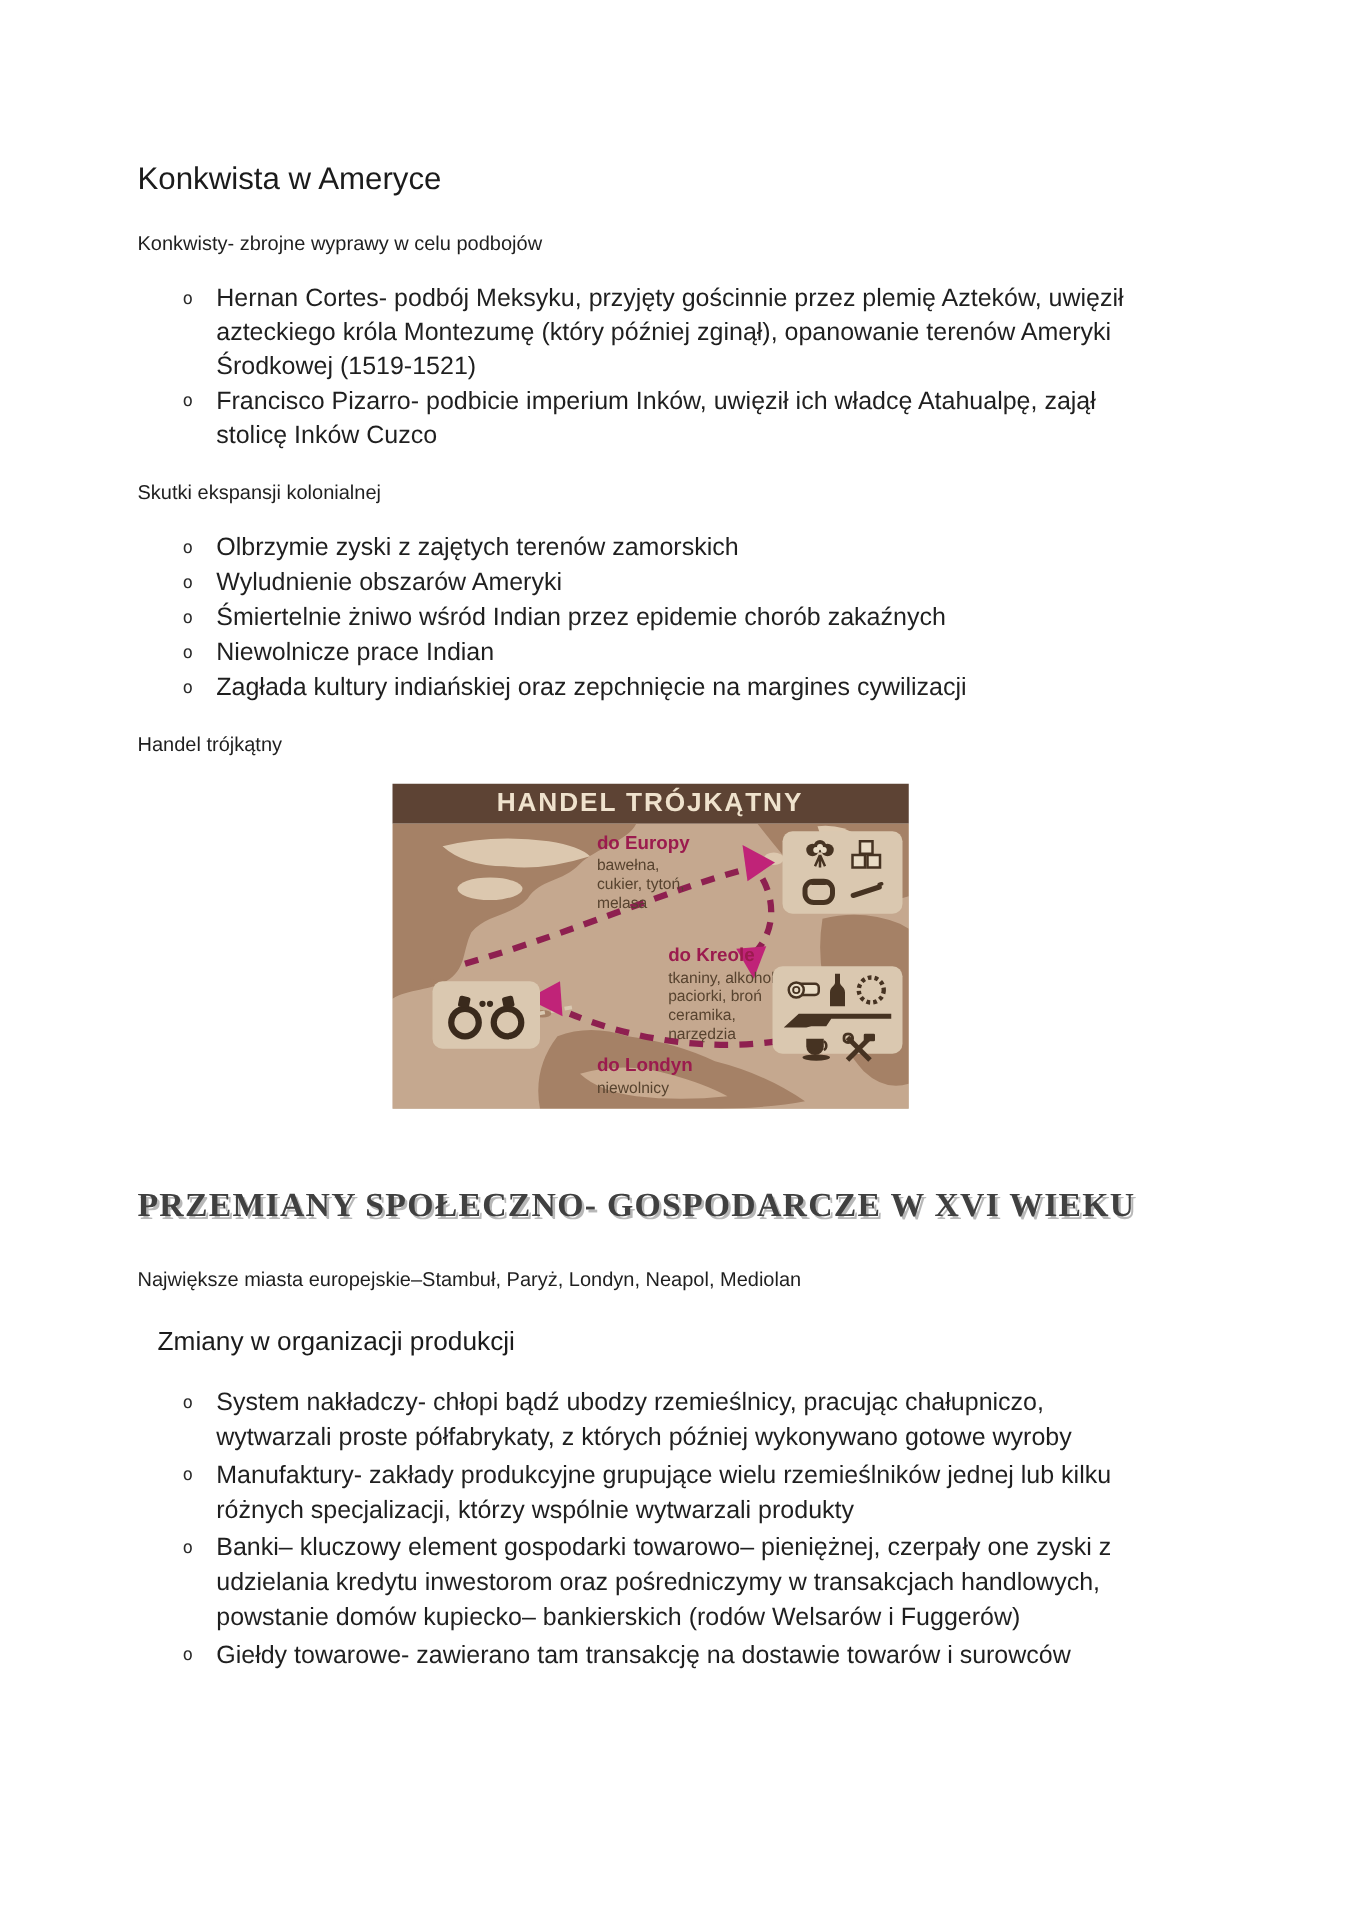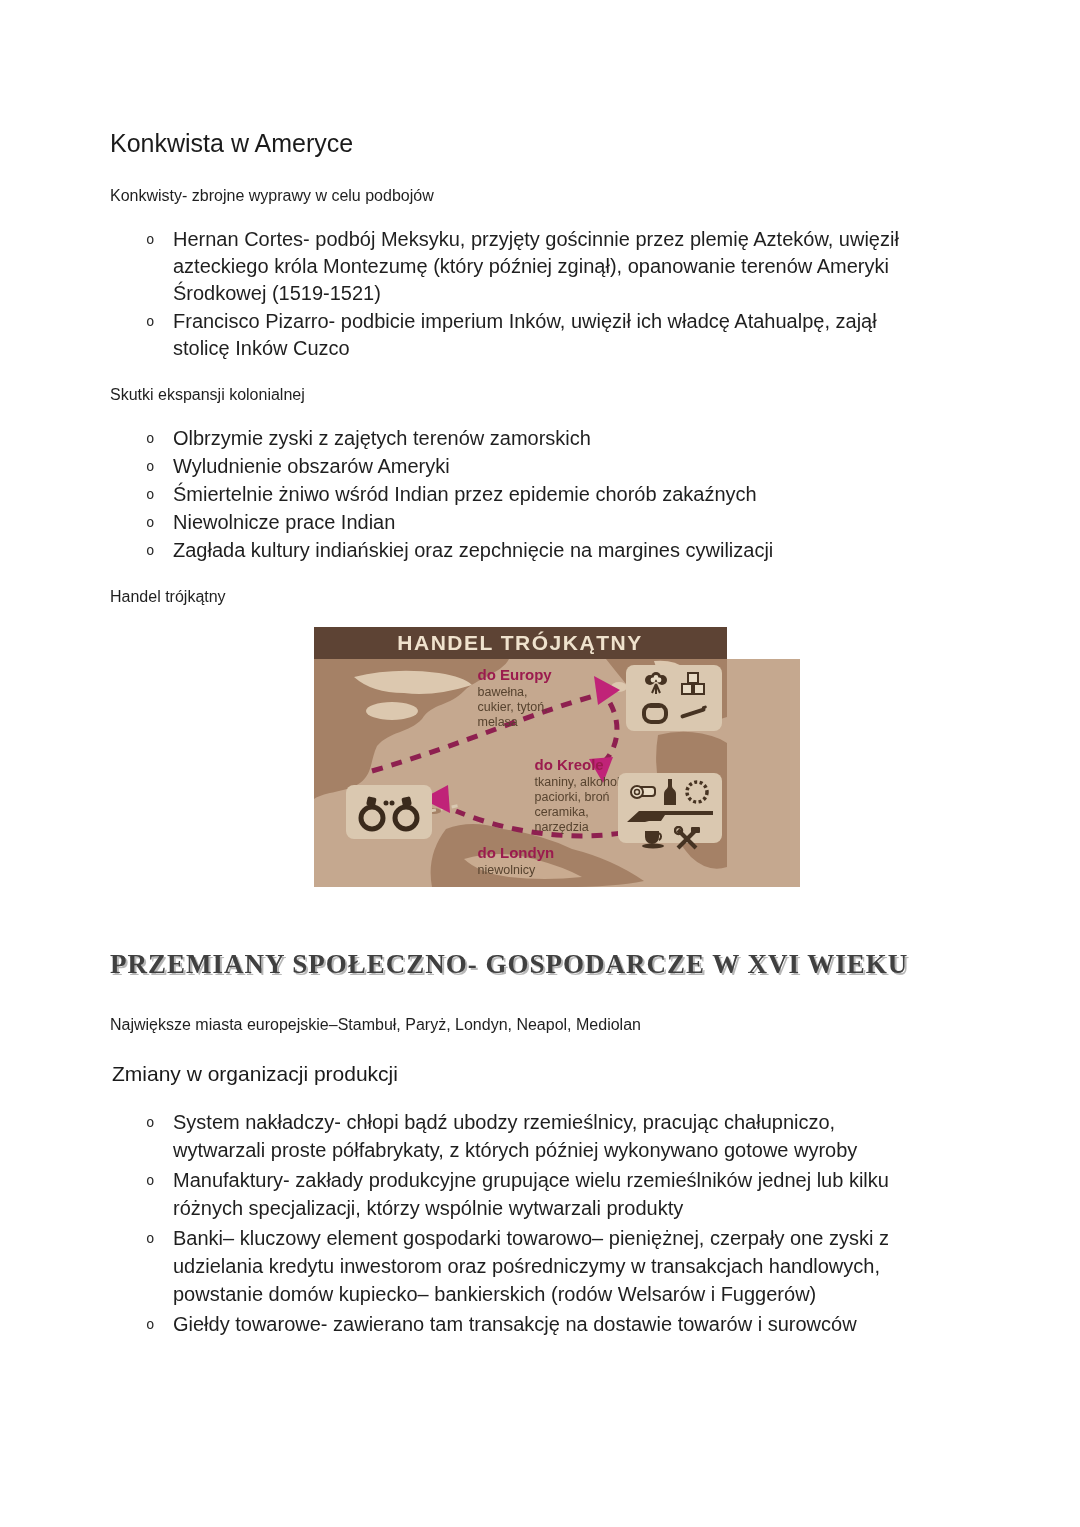--- a/index.html
+++ b/index.html
@@ -28,41 +28,41 @@
     font-size:14px; color:#2a2a2a;
   }
 
   
   .map-figure { width:413px; margin:4px auto 0 auto; }
   .map-titlebar {
     background:#5d4334; color:#efe2cd;
     font-weight:bold; font-size:21px; letter-spacing:1.5px;
     text-align:center; height:32px; line-height:32px;
   }
-  .map-body { position:relative; width:486px; height:228px; background:#c5a88f; overflow:hidden; }
+  .map-body { position:relative; width:413px; height:228px; background:#c5a88f; overflow:hidden; }
   .map-body svg.geo { position:absolute; left:0; top:0; }
 
   .route-label { position:absolute; font-weight:bold; font-size:15px; color:#9b1b4e; line-height:16px; }
   .route-goods { position:absolute; font-size:12.5px; line-height:15px; color:#57432f; white-space:pre-line; }
 
   .icon-box {
     position:absolute; background:#dac8b0; border-radius:8px;
     display:flex; flex-wrap:wrap; align-items:center; justify-content:center;
     gap:3px 8px; padding:5px; box-sizing:border-box;
   }
   .icon-box svg { display:block; }
 
   
   h1.fancy {
     font-family:Liberation Serif, serif;
     font-weight:700; font-size:27px; letter-spacing:1px;
     color:#404040; margin:62px 0 32px 0;
     text-shadow:2px 2px 0 rgba(0,0,0,0.28);
   }
-  h3.sub-title { font-size:21px; font-weight:400; color:#1b1b1b; margin:24px 0 22px 2px; }
+  h3.sub-title { font-size:21px; font-weight:400; color:#1b1b1b; margin:24px 0 22px 16px; }
   ul.o-list.wide li { line-height:28px; margin-bottom:2px; }
 </style>
 </head>
 <body>
 
 <div class="doc">
 
   <h2 class="sec-title">Konkwista w Ameryce</h2>
 
   <p class="body-p">Konkwisty- zbrojne wyprawy w celu podbojów</p>

